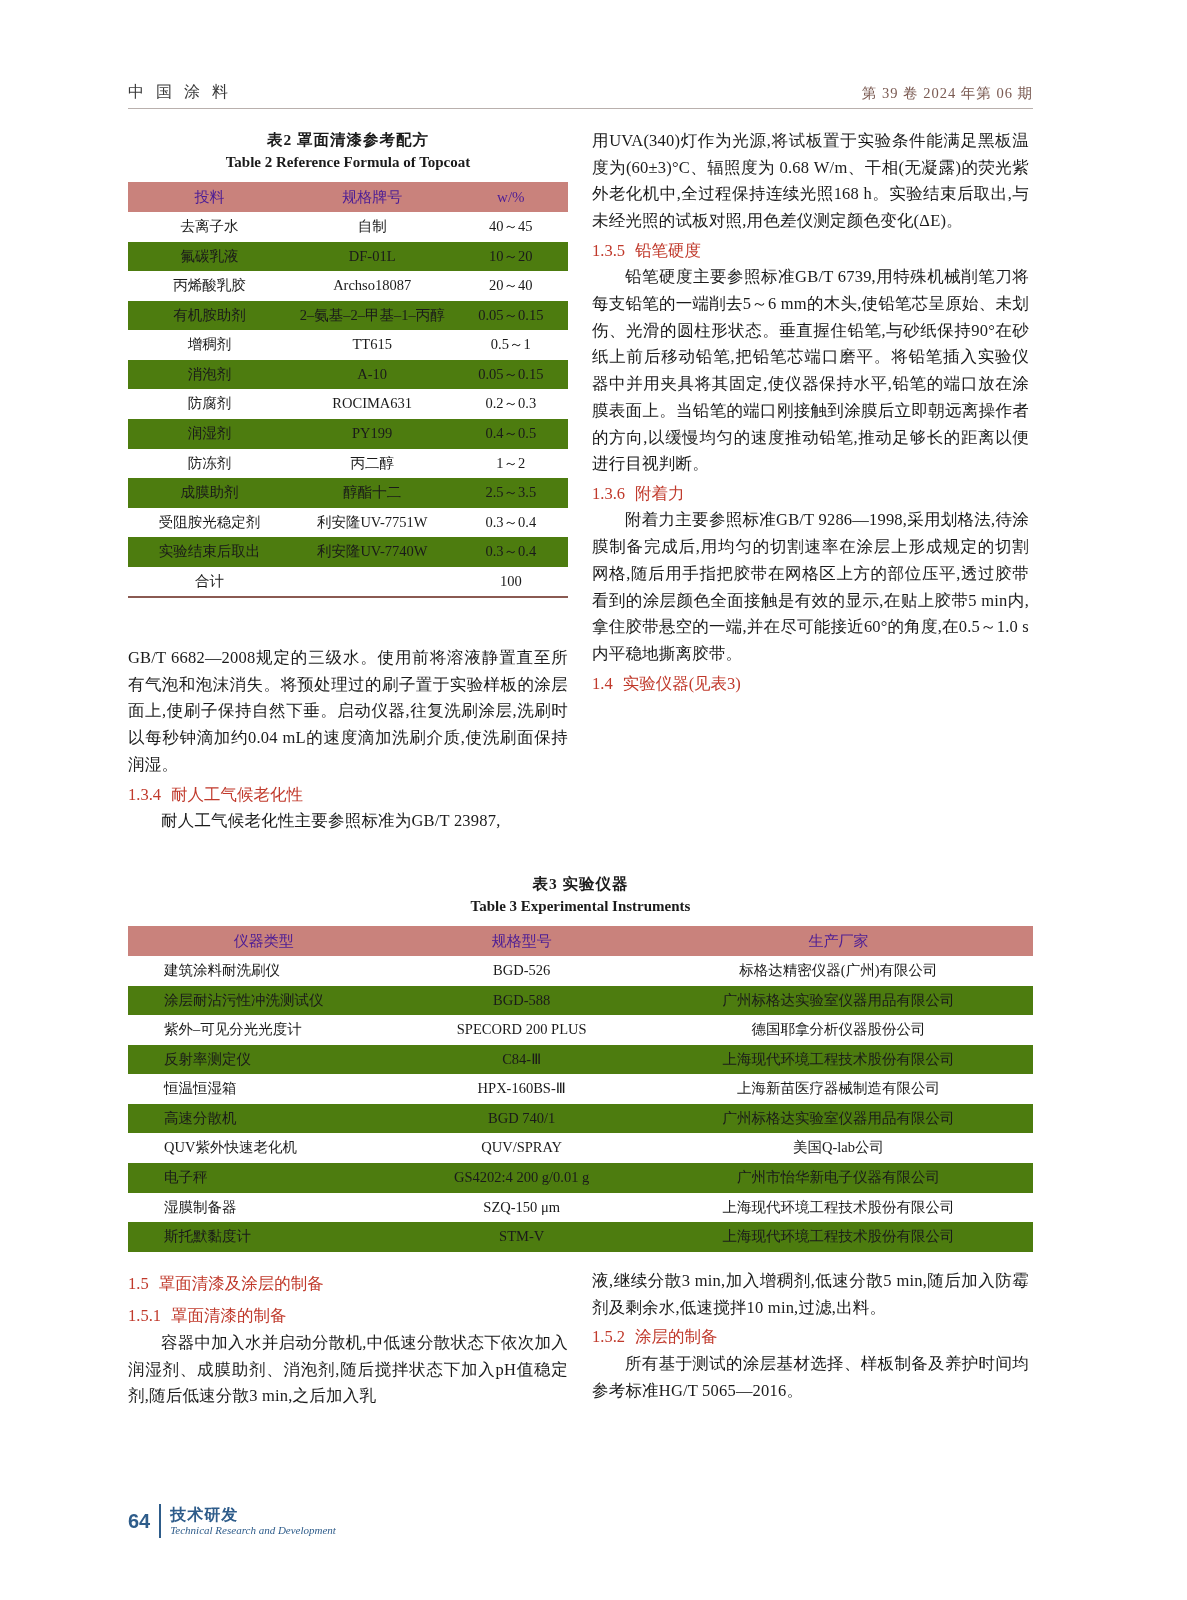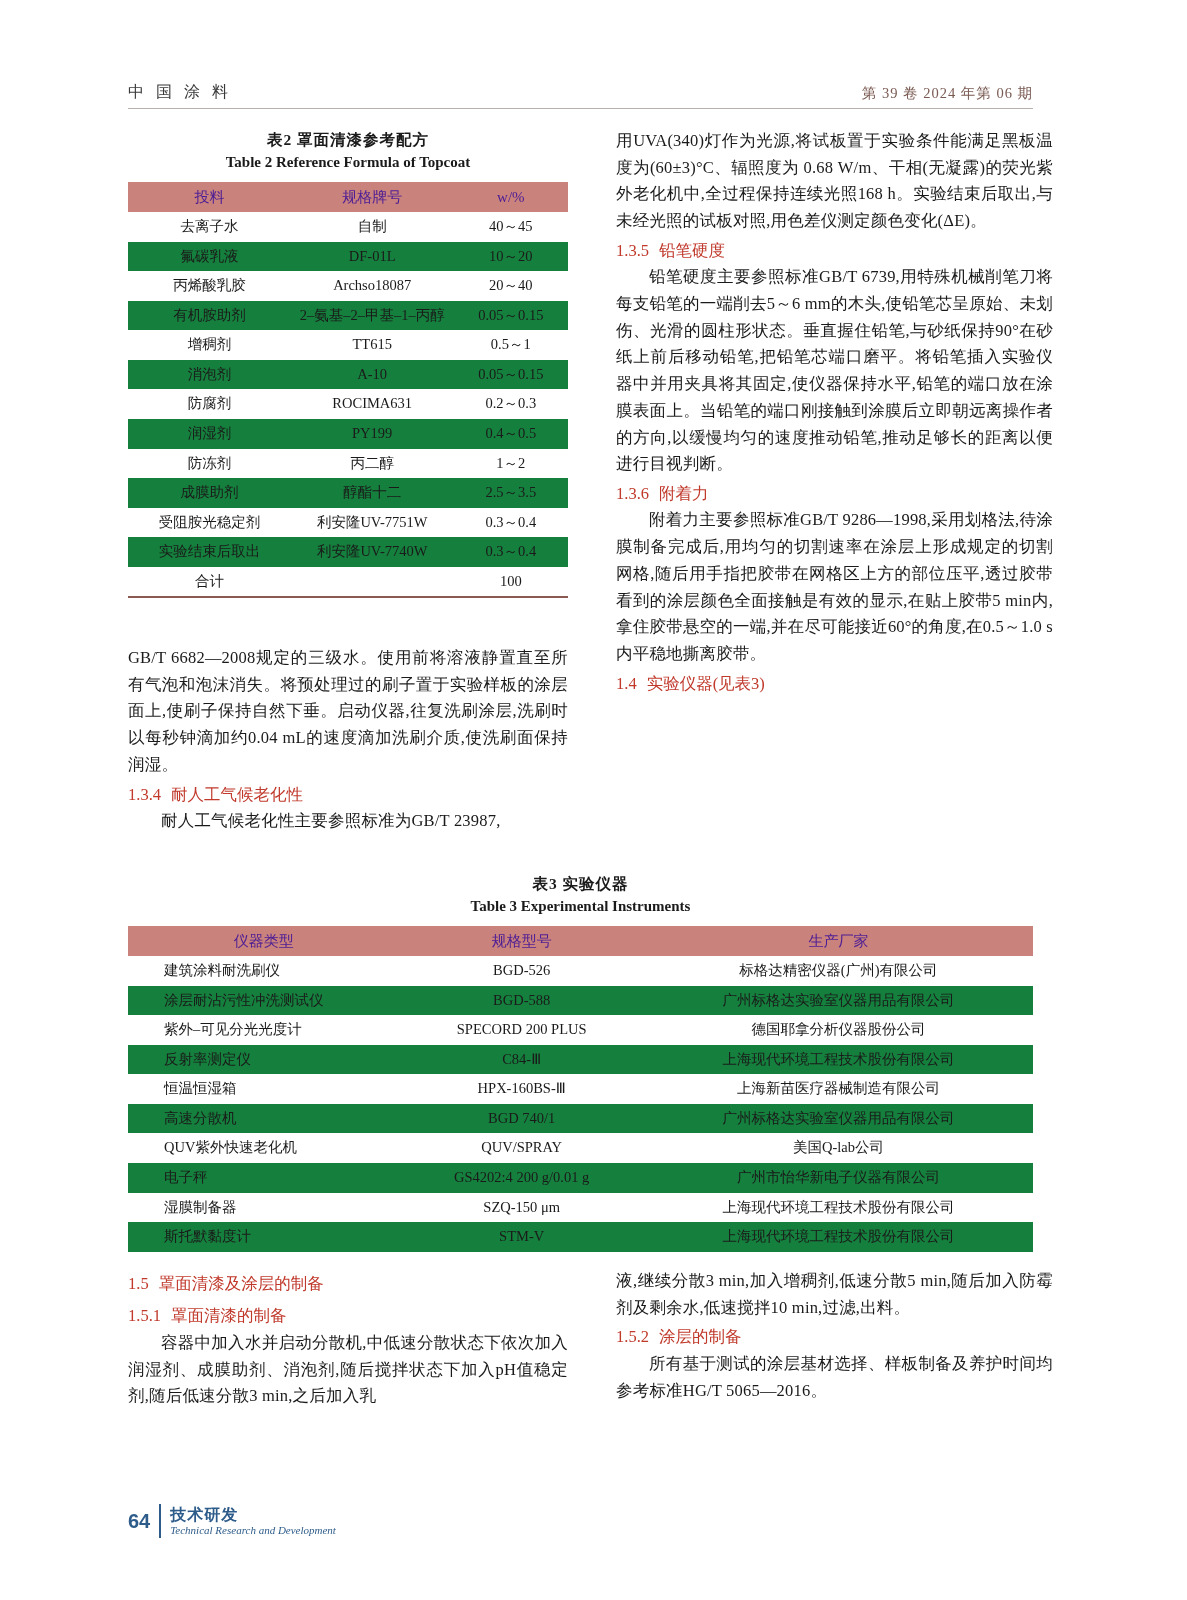--- a/index.html
+++ b/index.html
@@ -46,21 +46,21 @@
     background: #b9b0ad;
   }
   
   .col-left {
     position: absolute;
     left: 128px;
     width: 440px;
   }
   .col-right {
     position: absolute;
-    left: 616px;
+    left: 592px;
     width: 437px;
   }
   
   .tbl-caption {
     text-align: center;
     line-height: 1.5;
   }
   .tbl-caption .cn {
     font-size: 15.5px;
     font-weight: bold;
@@ -82,21 +82,21 @@
     font-weight: normal;
     line-height: 1.35;
   }
   table.data thead th {
     background: #c9827c;
     color: #4c1d95;
     font-size: 15px;
     border: none;
   }
   table.data tbody tr.odd td { background: #ffffff; }
-  table.data tbody tr.even td { background: #15803d; }
+  table.data tbody tr.even td { background: #4d7c0f; }
   .tbl-bot-rule { height: 2px; background: #8a5a52; }
 
   
   p.body {
     font-size: 16.5px;
     line-height: 1.62;
     margin: 0;
     text-align: justify;
     text-justify: inter-ideograph;
     letter-spacing: 0.2px;

